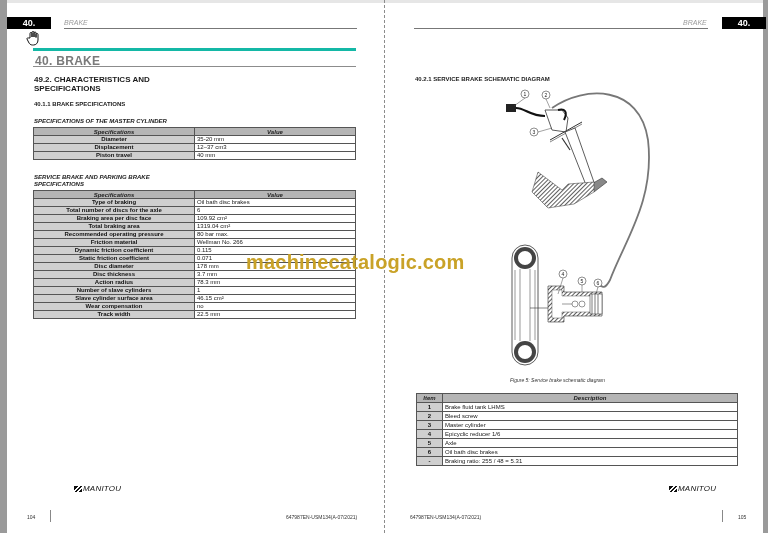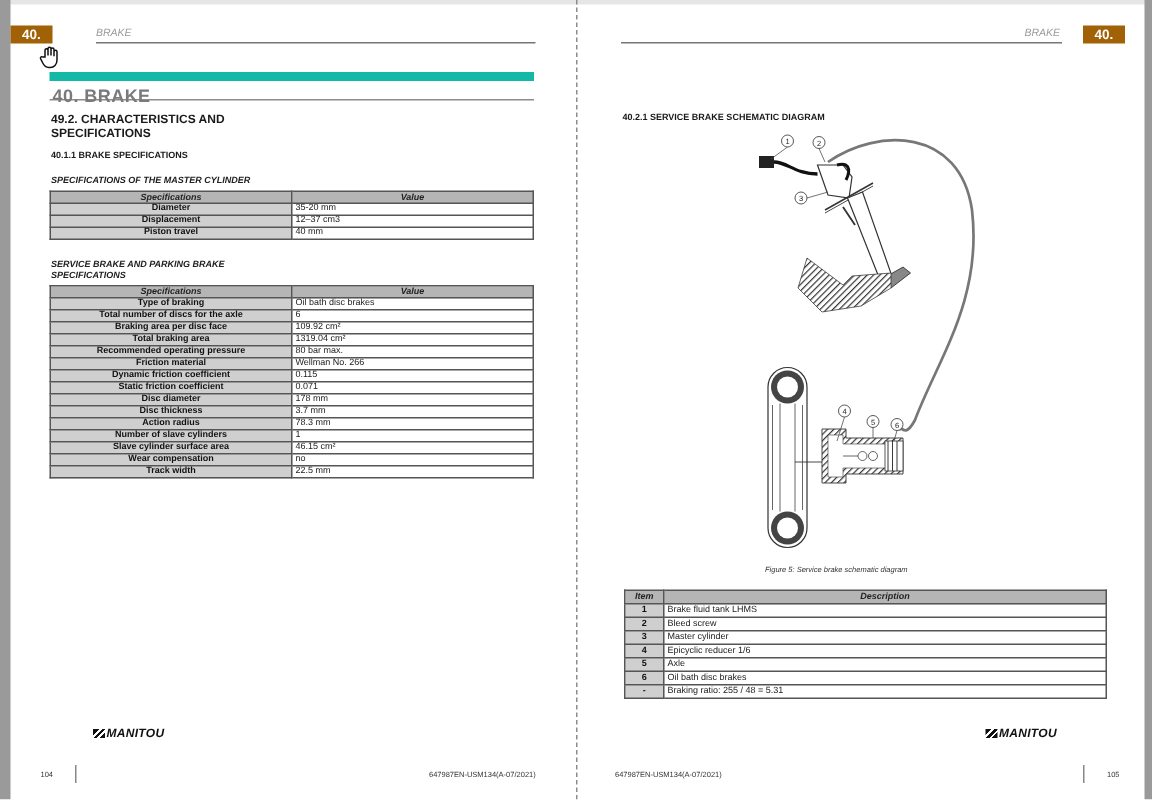--- a/index.html
+++ b/index.html
@@ -10,44 +10,44 @@
   .top-shadow { position: absolute; left: 0; top: 0; width: 768px; height: 3px; background: #e6e6e6; }
   .left-edge { position: absolute; left: 0; top: 0; width: 7px; height: 533px; background: #9a9a9a; }
   .right-edge { position: absolute; right: 0; top: 0; width: 5px; height: 533px; background: #9a9a9a; }
   .gutter { position: absolute; left: 384px; top: 0; width: 0; height: 533px; border-left: 1px dashed #8c8c8c; }
 
   .page { position: absolute; top: 0; height: 533px; }
   .page.left { left: 7px; width: 377px; }
   .page.right { left: 385px; width: 378px; }
 
   
-  .chap-tab { position: absolute; top: 17px; width: 28px; height: 12px; background: #a16207; color: #fff;
+  .chap-tab { position: absolute; top: 17px; width: 44px; height: 12px; background: #000000; color: #fff;
               font-weight: bold; font-size: 9px; line-height: 12px; text-align: center; }
   .hdr-title { position: absolute; top: 19px; font-style: italic; font-size: 7px; color: #9a9a9a; }
   .hdr-rule { position: absolute; top: 28px; height: 1px; background: #777; }
 
   .hand-icon { position: absolute; left: 18px; top: 30px; width: 16px; height: 16px; }
 
   .h1-bar { position: absolute; left: 26px; top: 48px; width: 323px; height: 19px;
-            border-top: 6px solid #14b8a6; border-bottom: 1px solid #8c8c8c; }
+            border-top: 3px solid #14b8a6; border-bottom: 1px solid #8c8c8c; }
   .h1-text { position: absolute; left: 2px; top: 3px; font-size: 12px; font-weight: bold; color: #7a7a7a; letter-spacing: 0.3px; }
 
   .h2 { position: absolute; font-weight: bold; font-size: 8px; line-height: 9px; color: #1a1a1a; }
   .h3 { position: absolute; font-weight: bold; font-size: 6px; color: #1a1a1a; }
   .caption-it { position: absolute; font-style: italic; font-weight: bold; font-size: 6px; line-height: 7px; color: #222; }
 
   table.spec { position: absolute; border-collapse: collapse; font-size: 6px; table-layout: fixed; }
   table.spec th { background: #b5b5b5; font-style: italic; font-weight: bold; color: #222; height: 8px; border: 1px solid #555; padding: 0 2px; text-align: center; }
   table.spec td { height: 8px; border: 1px solid #555; padding: 0 2px; line-height: 7px; }
   table.spec td.k { background: #cfcfcf; font-weight: bold; text-align: center; color: #111; }
   table.spec td.v { background: #fff; color: #222; }
 
   .footer { position: absolute; top: 514px; font-size: 5px; color: #333; }
   .foot-bar { position: absolute; top: 510px; width: 1px; height: 12px; background: #888; }
-  .logo { position: absolute; top: 484px; font-weight: bold; font-style: italic; font-size: 8px; color: #111; letter-spacing: 0.2px; }
+  .logo { position: absolute; top: 484px; font-weight: normal; font-style: italic; font-size: 8px; color: #111; letter-spacing: 0.2px; margin-left: 12px; }
   .logo .mark { display: inline-block; width: 8px; height: 6px; margin-right: 1px; vertical-align: -0.5px;
                 background: linear-gradient(135deg, #111 0 30%, #fff 30% 45%, #111 45% 60%, #fff 60% 72%, #111 72%); }
 
   .watermark { position: absolute; left: 246px; top: 251px; font-size: 20px; font-weight: bold; color: #c9a227;
                letter-spacing: 0.2px; z-index: 5; }
 
   .diagram { position: absolute; left: 490px; top: 80px; width: 180px; height: 300px; }
   .fig-caption { position: absolute; left: 510px; top: 377px; font-style: italic; font-size: 5px; color: #333; }
 
   table.items { position: absolute; left: 416px; top: 393px; width: 322px; border-collapse: collapse; font-size: 6px; table-layout: fixed; }
@@ -324,13 +324,14 @@
           <td class="k">6</td>
           <td class="v">Oil bath disc brakes</td>
         </tr>
       <tr>
           <td class="k">-</td>
           <td class="v">Braking ratio: 255 / 48 = 5.31</td>
         </tr>
     </tbody>
   </table>
 
+  <div class="watermark">machinecatalogic.com</div>
 </div>
 
 </body></html>

